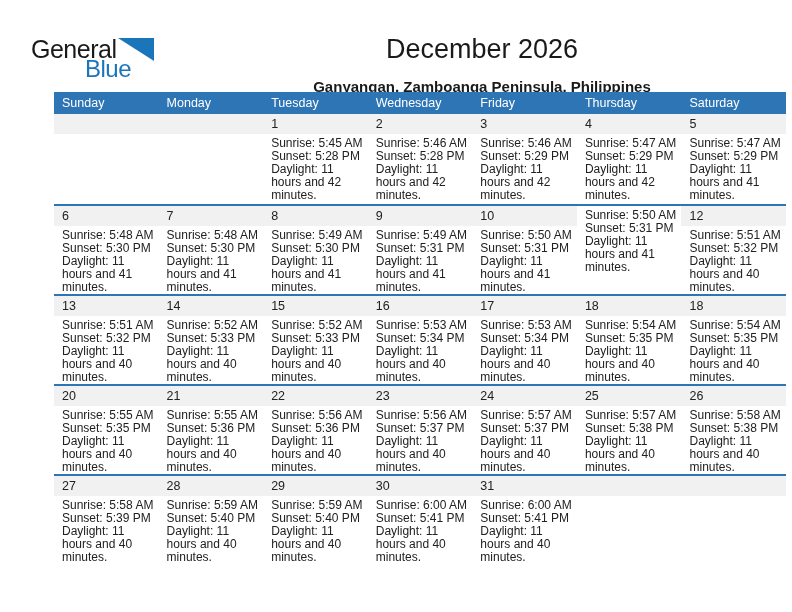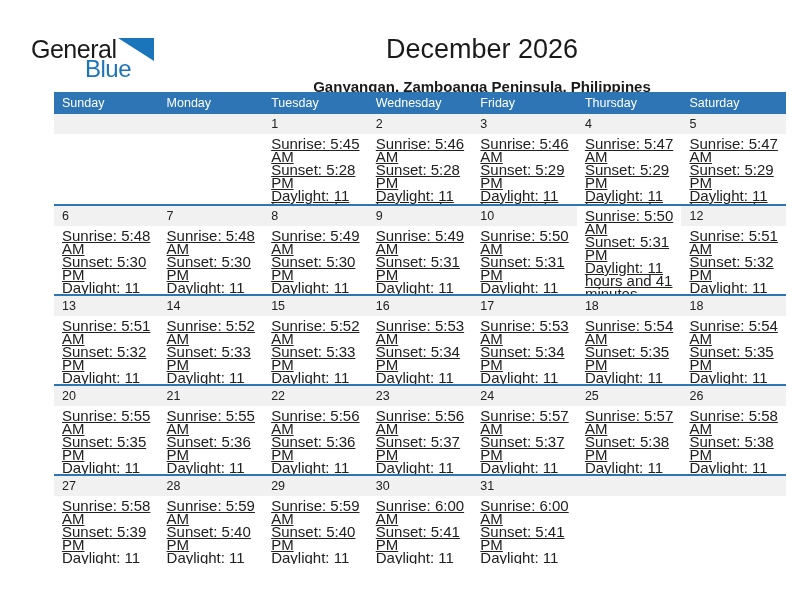--- a/index.html
+++ b/index.html
@@ -26,21 +26,21 @@
   
   .cal { position:absolute; left:30px; top:92px; width:732px;margin-left:24px; }
   .cal-head { display:flex; background:var(--header-bg,#2e75b6); height:22px; }
   .hcell { flex:1 1 0; color:#ffffff; font-size:12.5px; line-height:22px; padding-left:8px;
            white-space:nowrap; overflow:hidden; }
   .week-row { display:flex; height:90px; border-top:2px solid var(--divider,#2e75b6); background:#fff; }
   .week-row:first-child { border-top:none; height:90px; }
   .cell { flex:1 1 0; overflow:hidden; }
   .daynum { height:20px; background:var(--strip-bg,#f1f1f1); font-size:12.5px; line-height:20px;
             padding-left:8px; color:#212121; }
-  .details { padding:3px 4px 0 8px; font-size:15px; line-height:13px; color:#212121;text-decoration:underline; }
+  .details { padding:3px 4px 0 8px; font-size:12px; line-height:13px; color:#212121; }
   .details div { white-space:normal; }
   .detail-daylight { white-space:normal; }
 </style>
 </head>
 <body>
 
 <div class="page">
 
   <div class="logo">
     <div class="logo-row">

